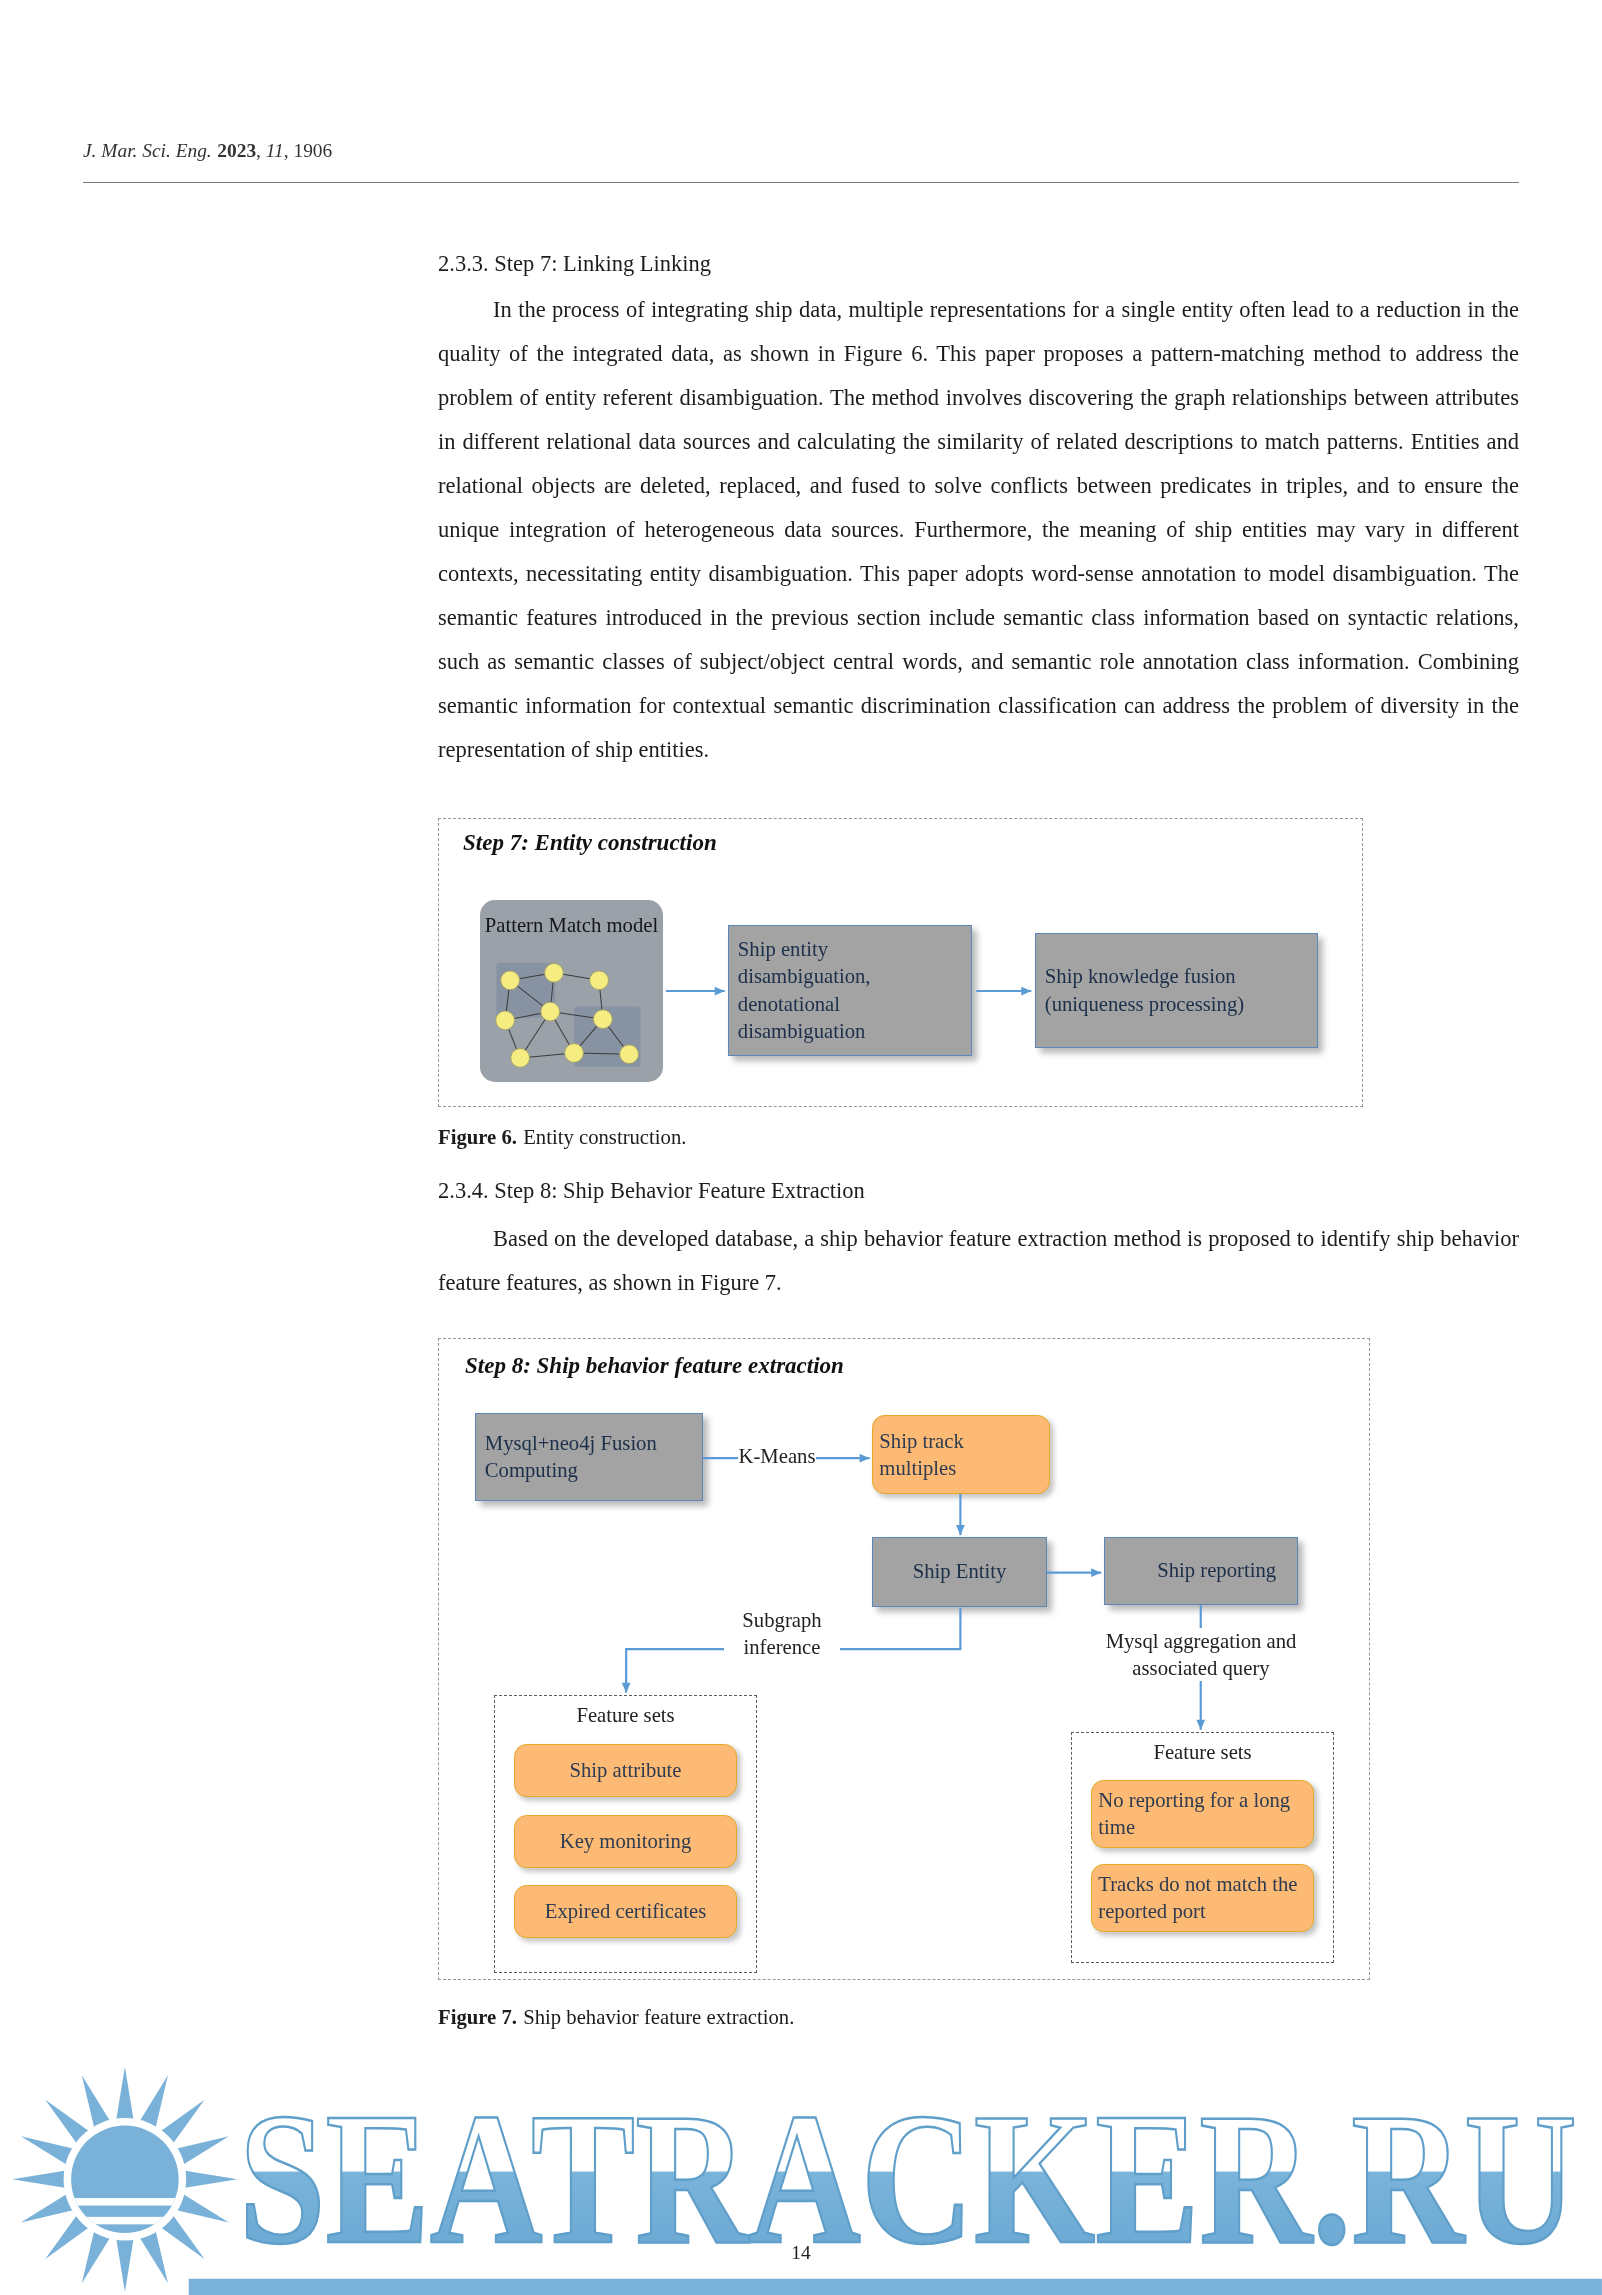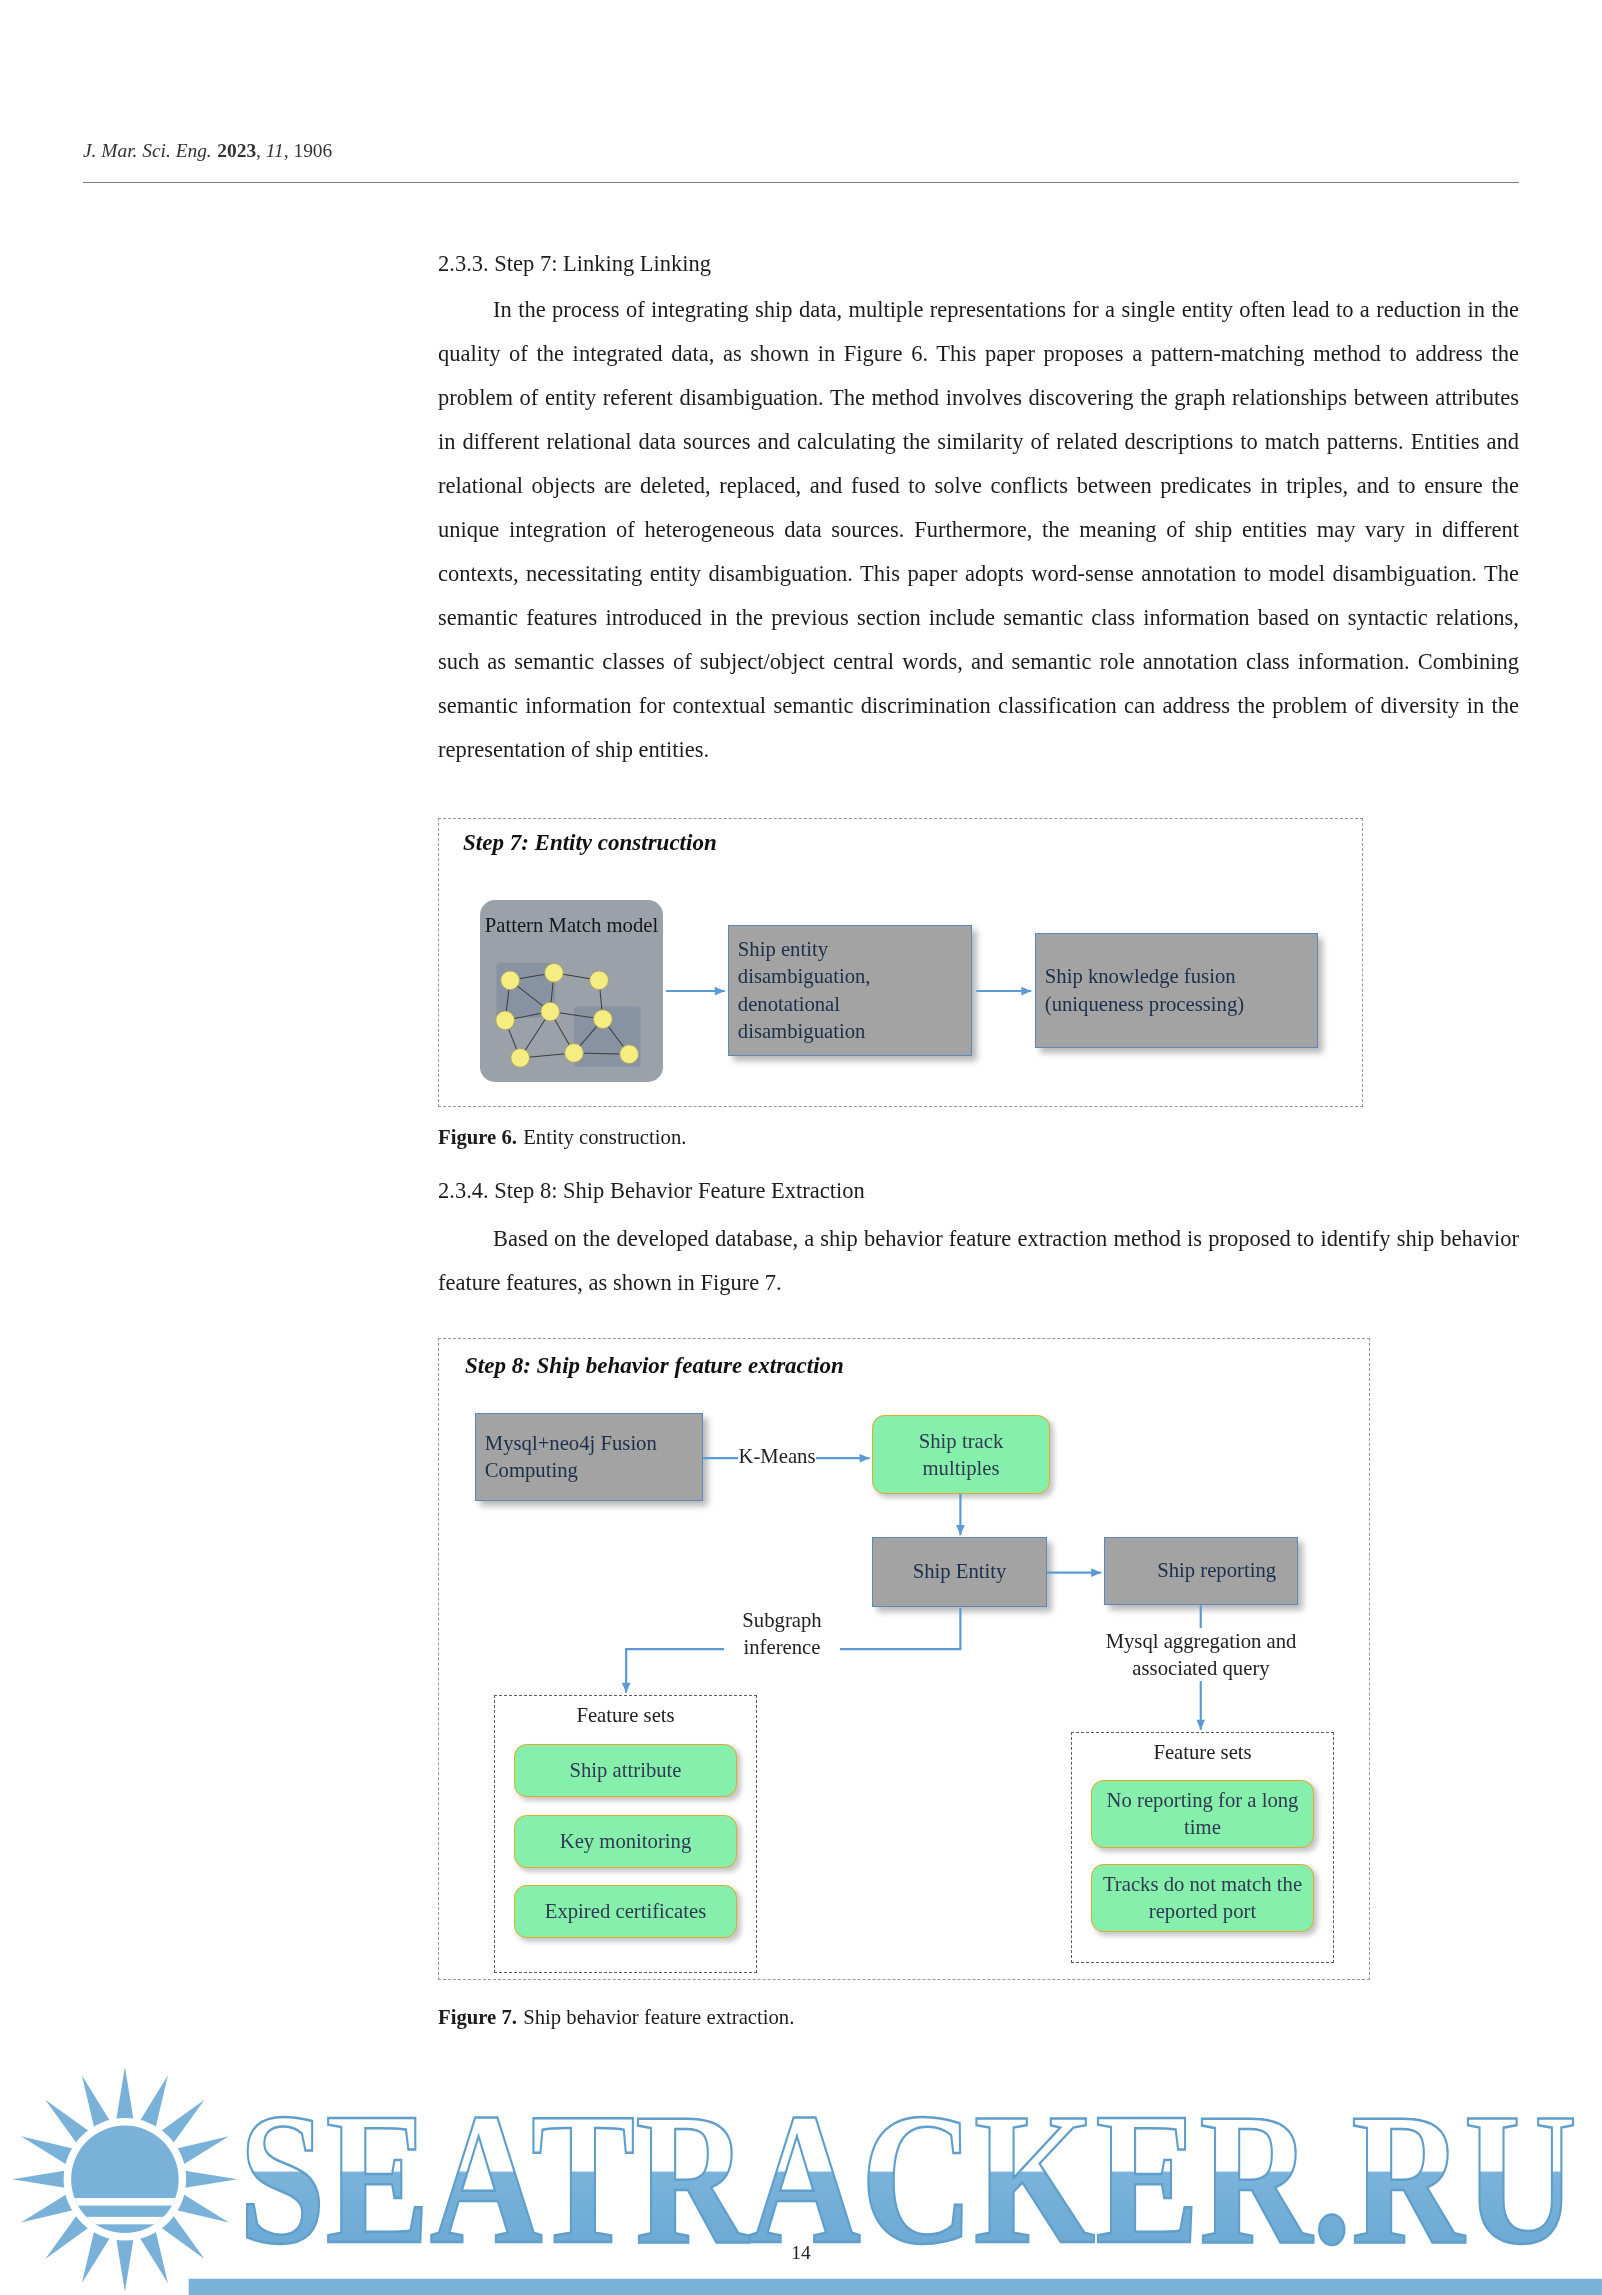--- a/index.html
+++ b/index.html
@@ -23,22 +23,22 @@
   .figbox{position:absolute;border:1.9px dashed #979797;background:#ffffff;box-sizing:border-box;}
   .fig-title{position:absolute;font-size:23px;font-weight:bold;font-style:italic;color:#111;}
   
   .bluebox{
     position:absolute;background:#a3a3a3;border:1.3px solid #5d87b8;color:#1c2f4a;
     display:flex;align-items:center;justify-content:center;text-align:left;
     font-size:20.7px;line-height:1.32;box-shadow:5px 5px 6.3px rgba(0,0,0,0.28);
     padding:3.8px 8.8px;box-sizing:border-box;
   }
   .orangebox{
-    background:#86efac;border:0.6px solid #e5a827;border-radius:12.5px;color:#2e3b50;
-    display:flex;align-items:center;justify-content:center;text-align:center;
+    background:#fdba74;border:0.6px solid #e5a827;border-radius:12.5px;color:#2e3b50;
+    display:flex;align-items:center;justify-content:center;
     font-size:20.7px;line-height:1.3;box-shadow:3.1px 3.8px 5.6px rgba(0,0,0,0.22);
     padding:2.5px 6.3px;box-sizing:border-box;
   }
   .overlay{position:absolute;left:0;top:0;pointer-events:none;}
   .linelabel{
     position:absolute;background:#ffffff;text-align:center;font-size:20.7px;line-height:1.28;color:#222;
   }
   
   .pattern-box{position:absolute;left:41px;top:81px;width:183px;height:182px;background:#9ba1a8;border-radius:15px;}
   .pattern-label{padding-top:12px;text-align:center;font-size:20.7px;line-height:1.28;color:#15161a;}

